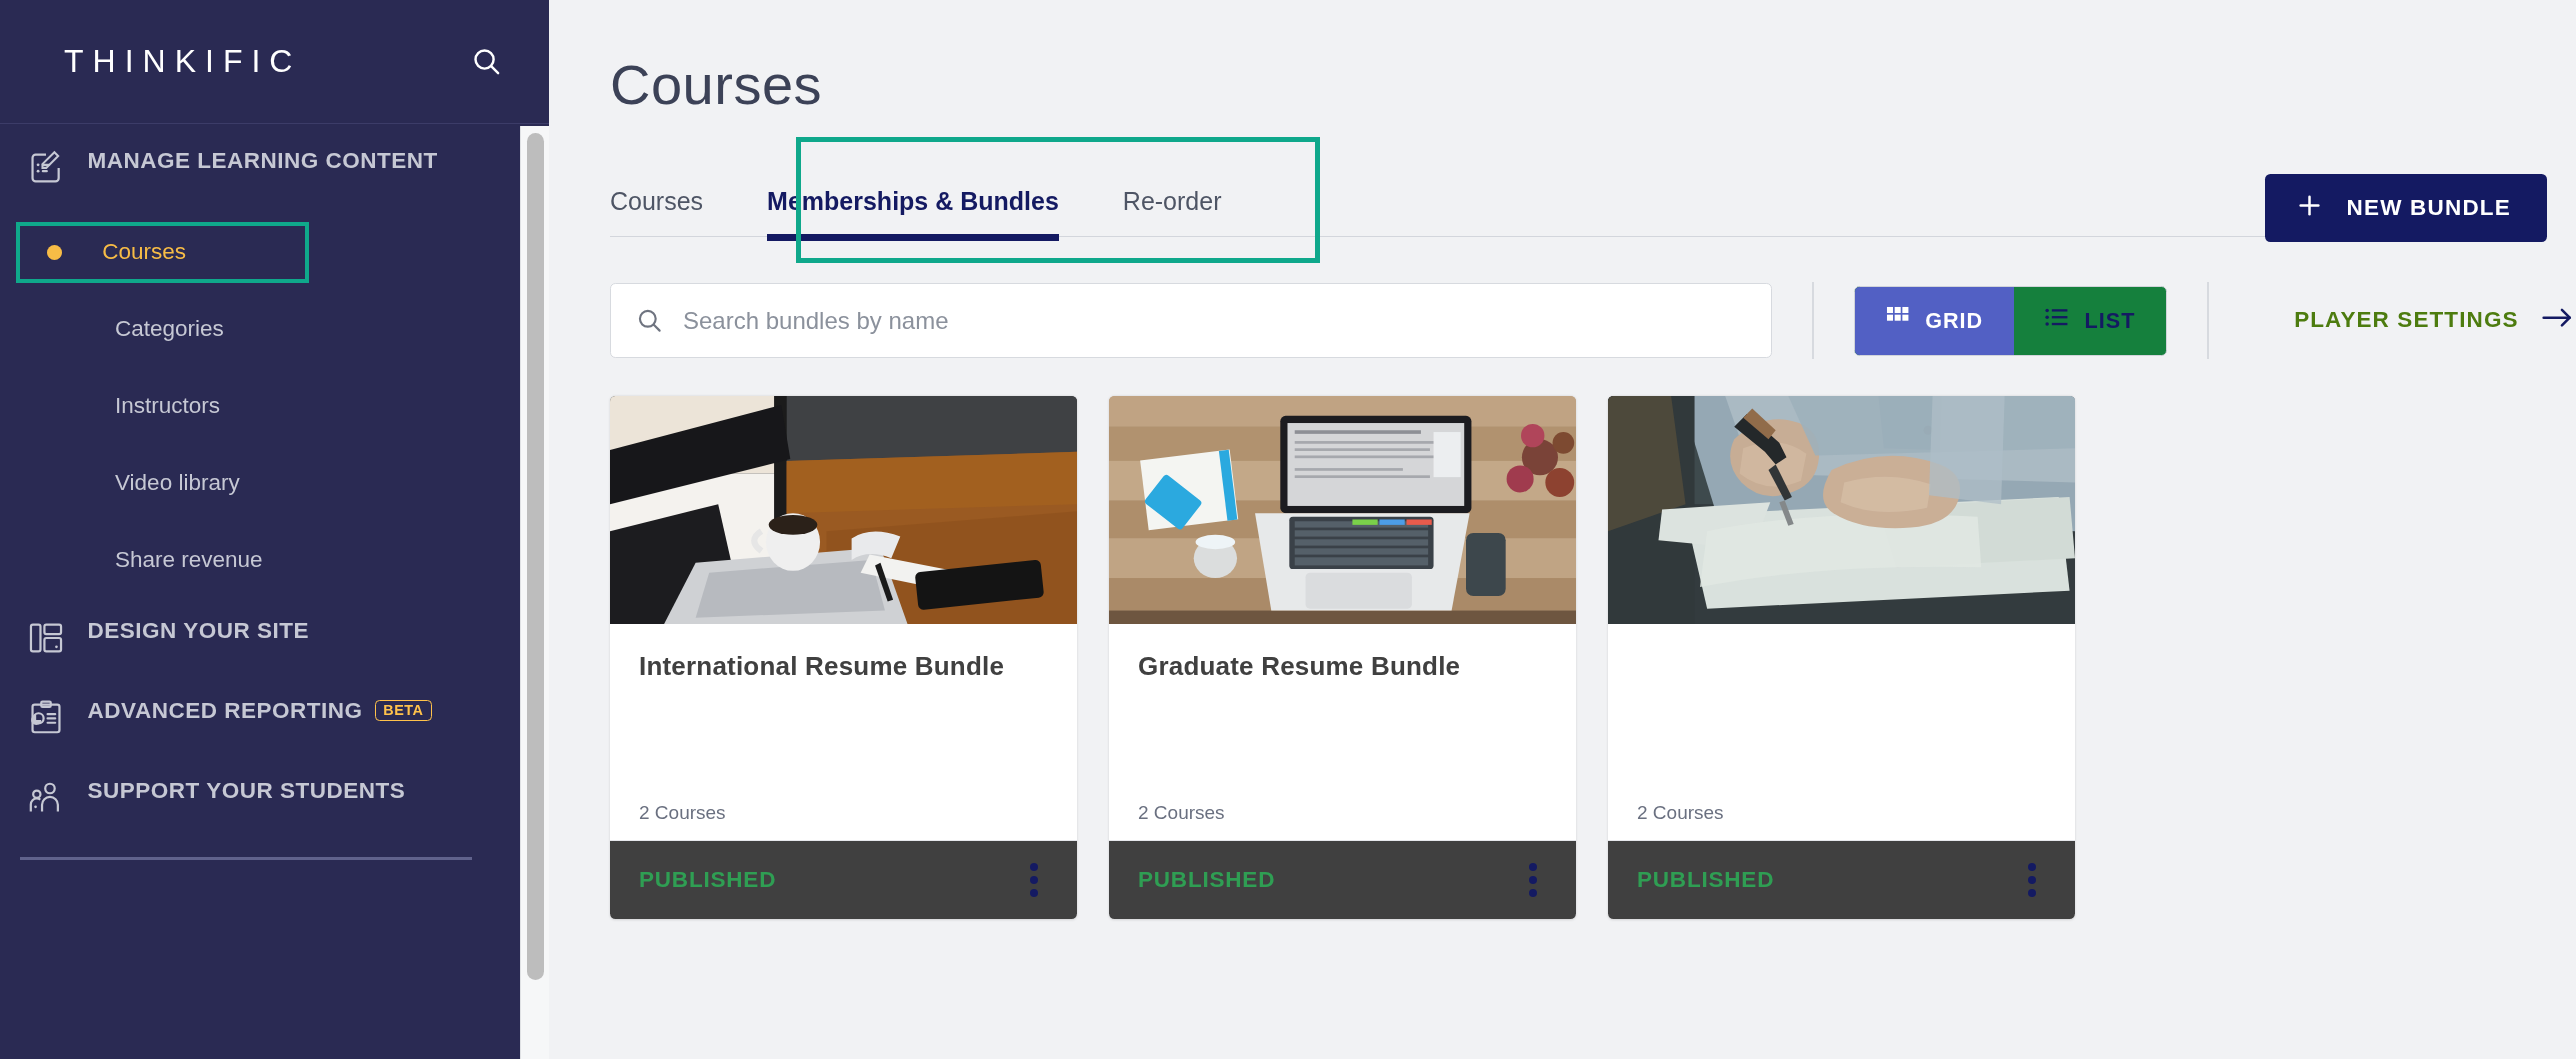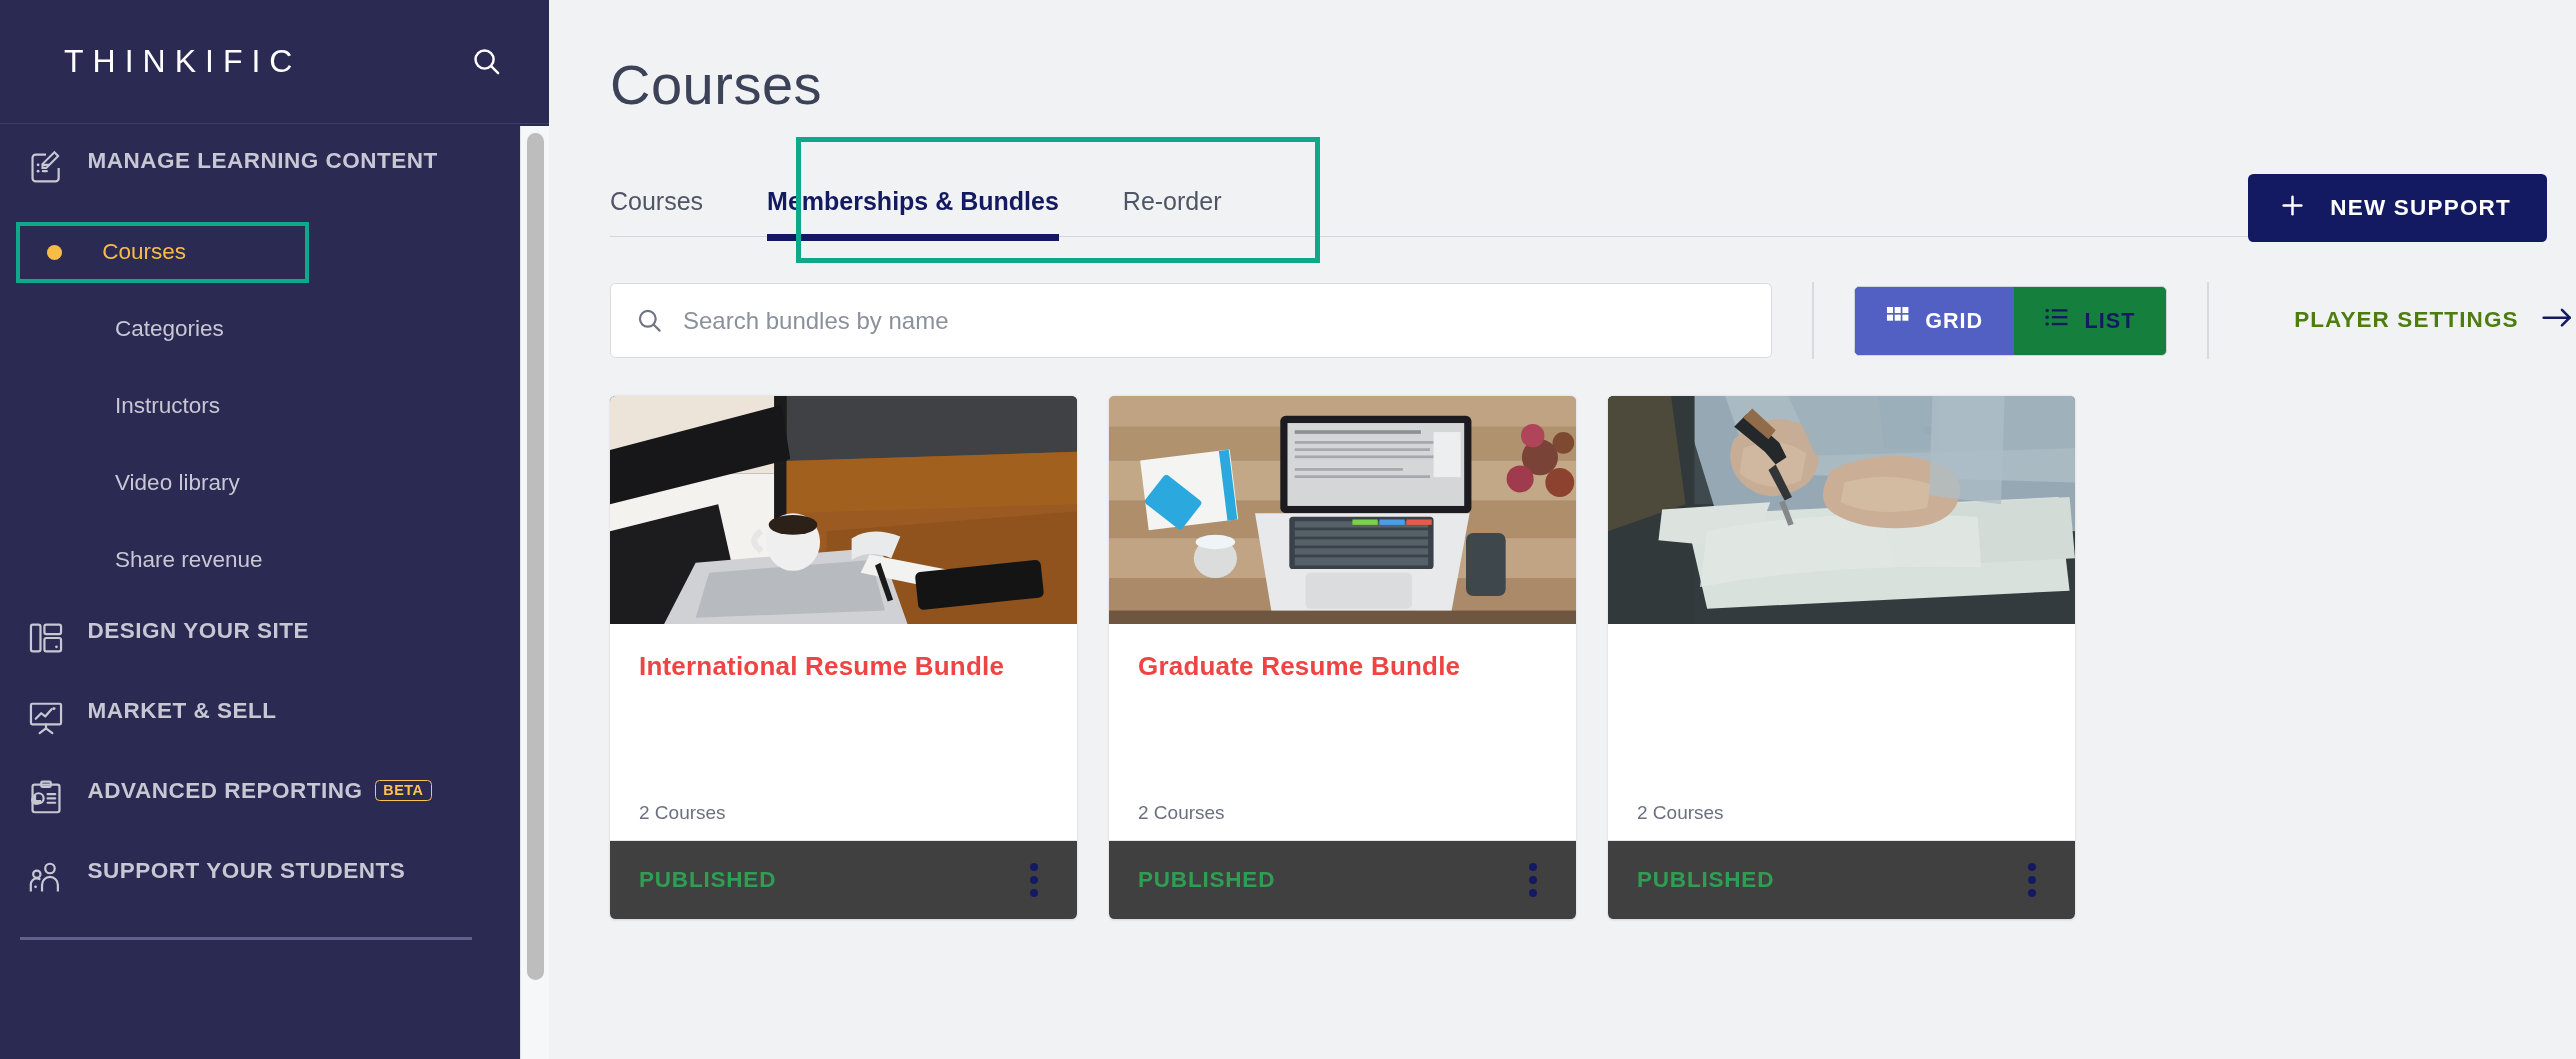--- a/index.html
+++ b/index.html
@@ -239,21 +239,21 @@
     width: 467px;
     background: #ffffff;
     border-radius: 5.4px;
     box-shadow: 0 0.9px 2.7px rgba(0,0,0,.13);
     overflow: hidden;
     display: flex; flex-direction: column;
   }
   .card-img { height: 228px; width: 100%; position: relative; overflow: hidden; }
   .card-body { padding: 27px 29px 0 29px; height: 216px; position: relative; }
   .card-title {
-    font-size: 26px; font-weight: 700; color: #ef4444;
+    font-size: 26px; font-weight: 700; color: #404040;
     letter-spacing: 0.2px;
   }
   .card-count {
     position: absolute; left: 29px; bottom: 16px;
     font-size: 19px; color: #6a7080;
   }
   .card-foot {
     height: 79px; background: #404040;
     display: flex; align-items: center; justify-content: space-between;
     padding: 0 32px 0 29px;
@@ -329,35 +329,20 @@
             <rect x="11" y="3.5" width="10.5" height="6" rx="1.2"></rect>
             <rect x="11" y="12" width="10.5" height="8.5" rx="1.2"></rect>
             <circle cx="18.6" cy="17.6" r="0.85" fill="#c6c8d4" stroke="none"></circle>
           </svg>
         </span>
         <span class="sb-txt">
           <span>DESIGN YOUR SITE</span>
         </span>
       </div>
 
-      <div class="sb-section">
-        <span class="sb-ico">
-          <svg width="38" height="38" viewBox="0 0 24 24" fill="none" stroke="#c6c8d4" stroke-width="1.4">
-            <rect x="2.5" y="3" width="19" height="13" rx="0.8"></rect>
-            <polyline points="5.5,12.5 9,9 11.5,11 15.5,6.5" stroke-linecap="round" stroke-linejoin="round"></polyline>
-            <circle cx="17" cy="6" r="1" fill="#c6c8d4" stroke="none"></circle>
-            <line x1="12" y1="16" x2="12" y2="18.5" stroke-linecap="round"></line>
-            <line x1="12" y1="18.5" x2="8" y2="21.5" stroke-linecap="round"></line>
-            <line x1="12" y1="18.5" x2="16" y2="21.5" stroke-linecap="round"></line>
-          </svg>
-        </span>
-        <span class="sb-txt">
-          <span>MARKET &amp; SELL</span>
-        </span>
-      </div>
 
       <div class="sb-section">
         <span class="sb-ico">
           <svg width="38" height="38" viewBox="0 0 24 24" fill="none" stroke="#c6c8d4" stroke-width="1.4">
             <rect x="3.5" y="3.5" width="17" height="17.5" rx="1.4"></rect>
             <rect x="9" y="1.6" width="6" height="3.4" rx="0.8"></rect>
             <path d="M9 13.2 a3.2 3.2 0 1 1 -3.2 -3.2 v3.2 z" fill="#c6c8d4" stroke="none"></path>
             <circle cx="7.3" cy="12.2" r="3.2"></circle>
             <line x1="13" y1="9.6" x2="17.8" y2="9.6" stroke-linecap="round"></line>
             <line x1="13" y1="12.3" x2="17.8" y2="12.3" stroke-linecap="round"></line>
@@ -613,18 +598,18 @@
       </div>
     </div>
 
     <div class="new-bundle">
       <span>
         <svg width="25" height="25" viewBox="0 0 24 24" fill="none" stroke="#ffffff" stroke-width="2.4">
           <line x1="12" y1="3.5" x2="12" y2="20.5" stroke-linecap="round"></line>
           <line x1="3.5" y1="12" x2="20.5" y2="12" stroke-linecap="round"></line>
         </svg>
       </span>
-      <span>NEW SUPPORT</span>
+      <span>NEW BUNDLE</span>
     </div>
 
   </main>
 </div>
 
 
 </body></html>

